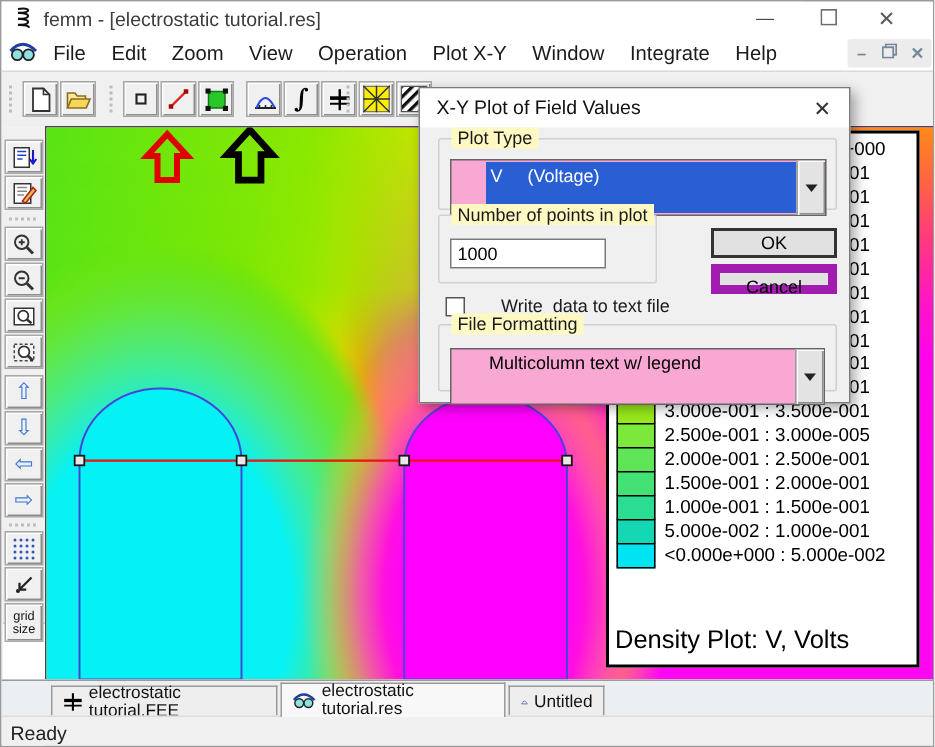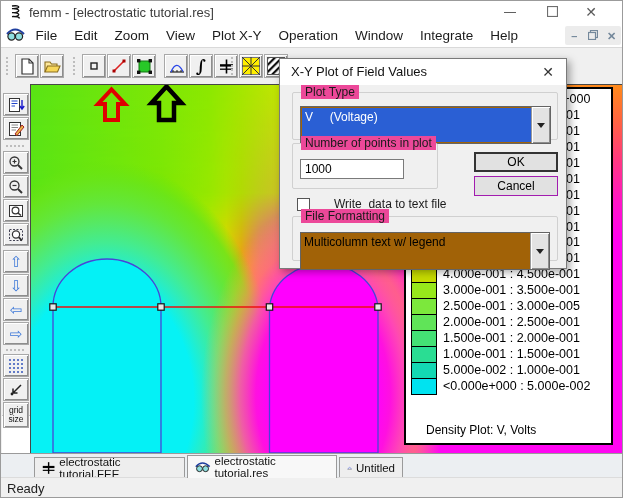--- a/index.html
+++ b/index.html
@@ -38,36 +38,36 @@
 
   
   .canvas-wrap { position:absolute; left:29px; top:83px; width:594px; height:369px; border-left:1px solid #474747; border-top:1px solid #474747; }
 
   
   .legend { position:absolute; left:403px; top:86px; width:209px; height:358px; background:#ffffff; border:2px solid #000; z-index:3; }
   .lg-rows { position:absolute; left:5px; top:3px; right:2px; }
   .lg-row { height:15.95px; display:flex; align-items:stretch; }
   .lg-swatch { width:26px; border:1px solid #000; margin-top:-1px; flex:0 0 26px; }
   .lg-text { font-size:12.5px; color:#000; margin-left:6px; line-height:15.5px; white-space:nowrap; }
-  .lg-caption { position:absolute; left:20px; bottom:6px; font-size:12px; color:#000; }
+  .lg-caption { position:absolute; left:4px; bottom:6px; font-size:17px; color:#000; }
 
   
   .dialog { position:absolute; left:278px; top:57px; width:288px; height:211px; background:#f0f0f0; border:1px solid #7a7a7a; box-shadow:3px 3px 8px rgba(0,0,0,.35); z-index:5; }
   .dlg-title { position:absolute; left:0; top:0; width:100%; height:26px; background:#ffffff; }
   .dlg-title-text { position:absolute; left:11px; top:5px; font-size:13px; color:#111; }
   .dlg-close { position:absolute; right:12px; top:4px; font-size:14px; color:#333; line-height:18px; }
   .groupbox { position:absolute; border:1px solid #d0d0d0; border-radius:2px; }
-  .group-label { position:absolute; top:-8px; left:8px; background:#ec4899; padding:0 4px; font-size:12px; color:#1a1a1a; }
-  .combo { position:absolute; height:38px; background:#a16207; border:1px solid #646464; display:flex; }
+  .group-label { position:absolute; top:-8px; left:8px; background:#fef9c3; padding:0 4px; font-size:12px; color:#1a1a1a; }
+  .combo { position:absolute; height:38px; background:#f9a8d4; border:1px solid #646464; display:flex;padding-left:22px; }
   .combo-text { flex:1; font-size:12px; line-height:19px; padding-left:3px; white-space:pre; overflow:hidden; }
   .combo-text.selected { background:#2a5fd4; color:#fff; margin:1px 0 1px 1px; }
   .combo-arrow { width:19px; background:#e3e3e3; border-left:1px solid #9a9a9a; box-shadow:inset 1px 1px 0 #fff, inset -1px -1px 0 #8d8d8d; display:flex; align-items:center; justify-content:center; }
   .combo-arrow:after { content:""; width:0; height:0; border-left:4px solid transparent; border-right:4px solid transparent; border-top:5px solid #222; }
   .textinput { position:absolute; height:20px; background:#fff; border:1px solid #7a7a7a; font-size:12px; padding:2px 4px; color:#000; }
-  .btn { position:absolute; width:84px; height:20px; background:#e1e1e1; border:1px solid #a21caf; font-size:12px; text-align:center; line-height:18px; color:#000; }
+  .btn { position:absolute; width:84px; height:20px; background:#e1e1e1; border:6px solid #a21caf; font-size:12px; text-align:center; line-height:18px; color:#000; }
   .btn.default { border:2px solid #333; line-height:16px; }
   .checkbox { position:absolute; width:13px; height:13px; background:#fff; border:1px solid #555; }
   .check-label { position:absolute; font-size:12px; color:#1a1a1a; white-space:pre; }
 
   
   .tabbar { position:absolute; left:0; top:452px; width:623px; height:24px; background:#eceff2; border-top:1px solid #9a9a9a; }
   .tab { position:absolute; display:flex; align-items:center; gap:4px; padding:0 7px; font-size:11.5px; color:#111;
          background:#eeeeee; border:1px solid #9a9a9a; border-bottom:none; height:20px; top:3px; }
   .tab.active { background:#f8f8f8; height:23px; top:1px; z-index:2; }
 
@@ -99,22 +99,22 @@
       <path d="M1 7 Q9 -2 18 7" fill="none" stroke="#1f3f9f" stroke-width="2"></path>
       <circle cx="5.5" cy="9.5" r="3.6" fill="#8fe0e0" stroke="#222" stroke-width="1.2"></circle>
       <circle cx="13" cy="9.5" r="3.6" fill="#8fe0e0" stroke="#222" stroke-width="1.2"></circle>
       <path d="M8.9 9.5 Q9.3 7.8 9.8 9.5" fill="none" stroke="#222" stroke-width="1.1"></path>
     </svg>
     <div id="menu-items">
         <span class="menu-item">File</span>
         <span class="menu-item">Edit</span>
         <span class="menu-item">Zoom</span>
         <span class="menu-item">View</span>
+        <span class="menu-item">Operation</span>
         <span class="menu-item">Plot X-Y</span>
-        <span class="menu-item">Operation</span>
         <span class="menu-item">Window</span>
         <span class="menu-item">Integrate</span>
         <span class="menu-item">Help</span>
       </div>
     <div class="mdi-box">
       <span class="mdi-btn">–</span>
       <span class="mdi-btn">
         <svg width="10" height="10" viewBox="0 0 10 10">
           <rect x="2.5" y="0.5" width="7" height="7" fill="none" stroke="#74889b" stroke-width="1.2"></rect>
           <rect x="0.5" y="2.5" width="7" height="7" fill="#ececec" stroke="#74889b" stroke-width="1.2"></rect>
@@ -410,24 +410,20 @@
         </div>
         <div class="lg-row">
           <span class="lg-swatch" style="background: rgb(247, 232, 0);"></span>
           <span class="lg-text">5.000e-001 : 5.500e-001</span>
         </div>
         <div class="lg-row">
           <span class="lg-swatch" style="background: rgb(221, 226, 0);"></span>
           <span class="lg-text">4.500e-001 : 5.000e-001</span>
         </div>
         <div class="lg-row">
-          <span class="lg-swatch" style="background: rgb(198, 219, 0);"></span>
-          <span class="lg-text">4.000e-001 : 4.500e-001</span>
-        </div>
-        <div class="lg-row">
           <span class="lg-swatch" style="background: rgb(151, 232, 27);"></span>
           <span class="lg-text">3.000e-001 : 3.500e-001</span>
         </div>
         <div class="lg-row">
           <span class="lg-swatch" style="background: rgb(124, 232, 60);"></span>
           <span class="lg-text">2.500e-001 : 3.000e-005</span>
         </div>
         <div class="lg-row">
           <span class="lg-swatch" style="background: rgb(96, 228, 88);"></span>
           <span class="lg-text">2.000e-001 : 2.500e-001</span>

